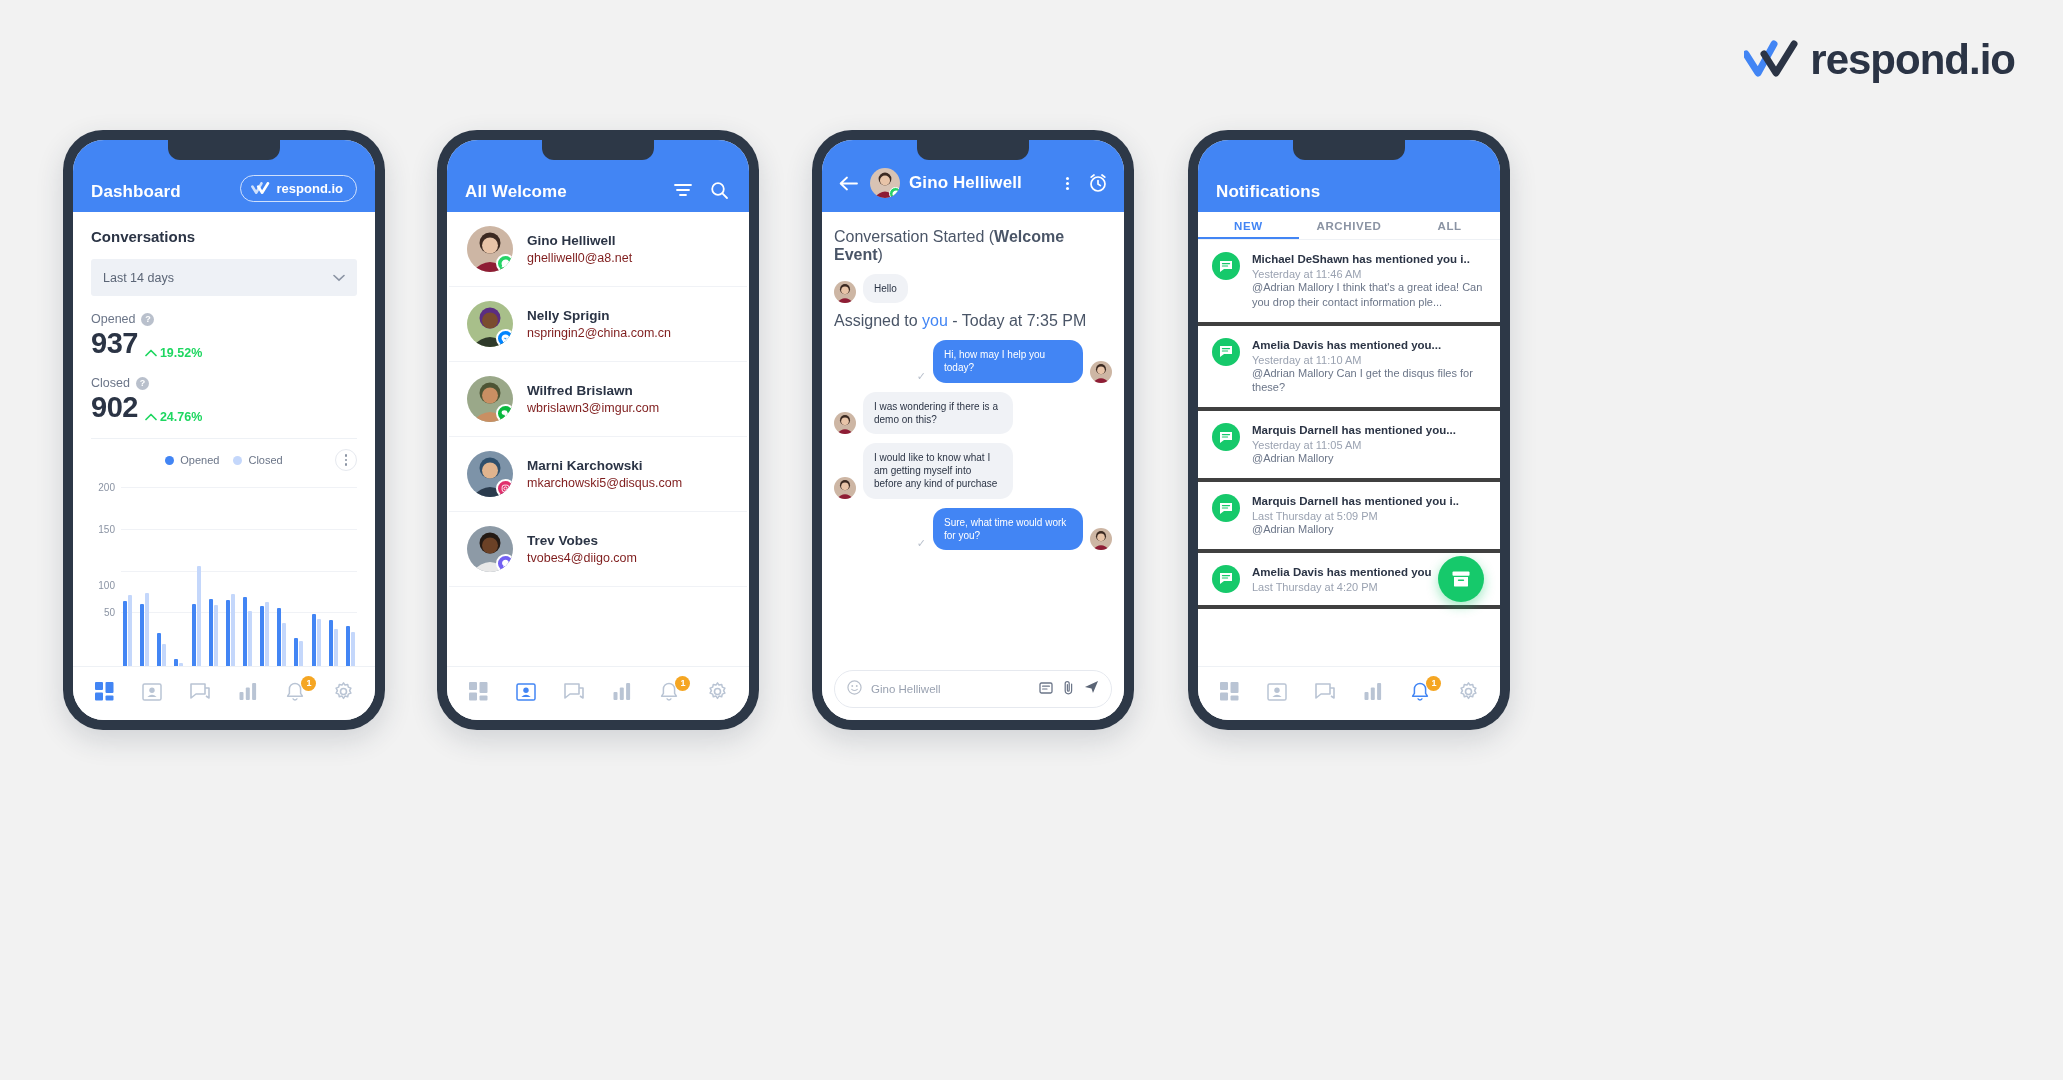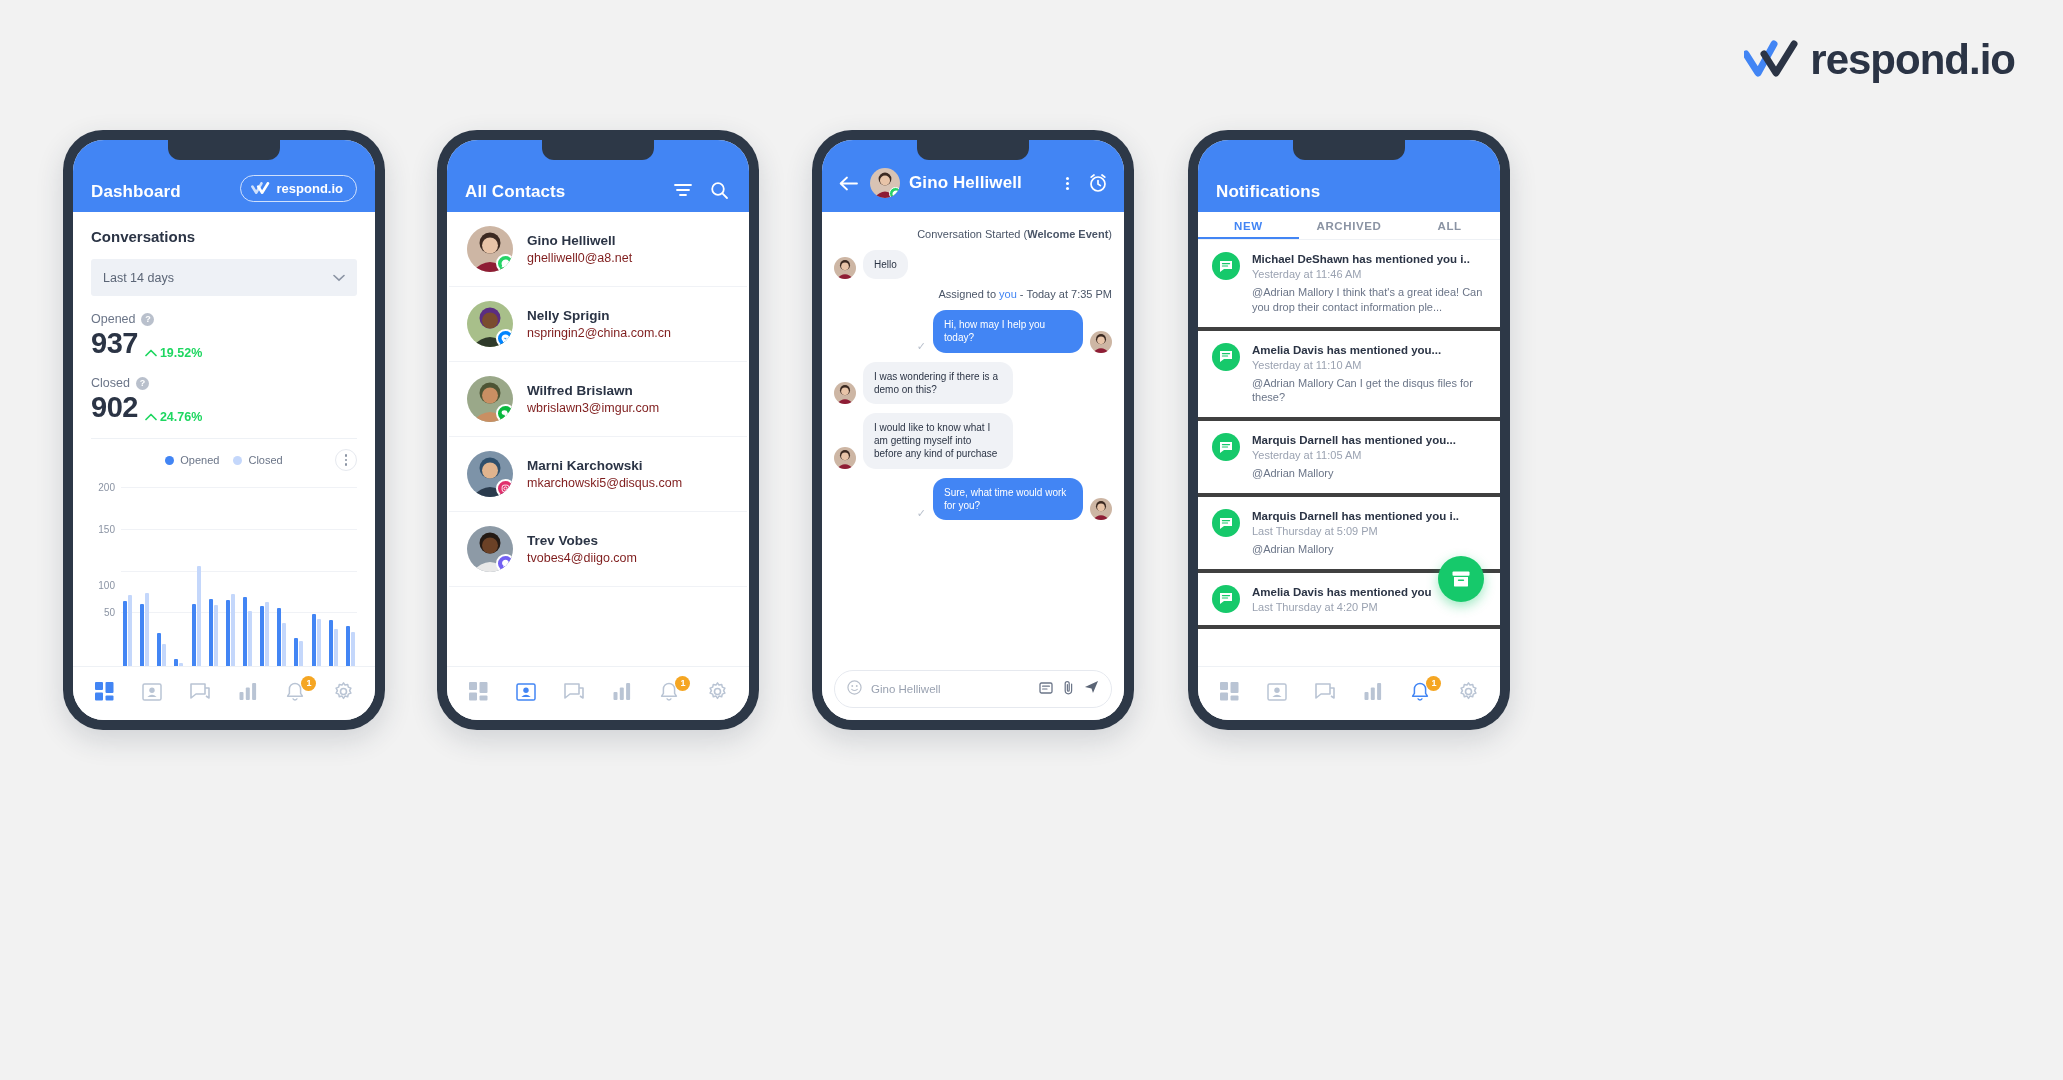--- a/index.html
+++ b/index.html
@@ -142,21 +142,21 @@
   .chan.viber { background: #7360f2; }
   .cname { font-size: 13.5px; font-weight: 700; color: #2b3445; }
   .cmail { font-size: 12.5px; color: #7f1d1d; margin-top: 3px; }
 
   
   .chat-appbar { align-items: center; padding: 14px 14px 0 14px; }
   .chat-avatar { position: relative; width: 30px; height: 30px; border-radius: 50%; overflow: hidden; flex:0 0 30px; }
   .chat-avatar .chan { width: 13px; height: 13px; right: -2px; bottom: -2px; border-width: 1.5px; }
   .chatbody { background: #fff; height: 100%; display: flex; flex-direction: column; }
   .msgs { flex: 1; padding: 12px 12px 0 12px; overflow: hidden; }
-  .sysline { text-align: right; font-size: 11px; color: #4a5567; margin: 4px 0 10px; }
+  .sysline { text-align: left; font-size: 16px; color: #4a5567; margin: 4px 0 10px; }
   .sysline b { font-weight: 700; }
   .sysline .you { color: #4285f4; }
   .msg { display: flex; align-items: flex-end; gap: 7px; margin-bottom: 9px; }
   .msg.out { justify-content: flex-end; }
   .mav { width: 22px; height: 22px; border-radius: 50%; overflow: hidden; flex: 0 0 22px; }
   .bubble { max-width: 150px; padding: 8px 11px; border-radius: 13px; font-size: 10px; line-height: 1.32; }
   .bubble.in { background: #f0f2f6; color: #2b3445; }
   .bubble.out { background: #4285f4; color: #fff; }
   .tick { color: #b9c0cc; font-size: 11px; }
   .composer {
@@ -170,21 +170,21 @@
   .tabs { display: flex; height: 28px; border-bottom: 1px solid #eef1f5; background:#fff; }
   .tab { flex: 1; display: flex; align-items: center; justify-content: center;
          font-size: 11.5px; font-weight: 700; color: #8a93a3; letter-spacing: .6px; position: relative; }
   .tab.active { color: #4285f4; }
   .tab.active::after { content:""; position:absolute; left:0; right:0; bottom:0; height:2.5px; background:#4285f4; }
   .nrow { display: flex; gap: 12px; padding: 12px 14px; border-bottom: 4px solid #404040; }
   .nicon { width: 28px; height: 28px; flex: 0 0 28px; border-radius: 50%; background: #16c96b;
            display: flex; align-items: center; justify-content: center; }
   .ntitle { font-size: 11.5px; font-weight: 700; color: #2b3445; line-height: 1.3; }
   .ntime { font-size: 11px; color: #9aa2b1; margin-top: 1px; }
-  .nbody { font-size: 11px; color: #6b7588; margin-top: 5px; line-height: 1.35; }
+  .nbody { font-size: 11px; color: #6b7588; line-height: 1.35; }
   .fab {
     position: absolute; right: 16px; bottom: 64px;
     width: 46px; height: 46px; border-radius: 50%;
     background: #16c96b; display: flex; align-items: center; justify-content: center;
     box-shadow: 0 4px 12px rgba(22,201,107,.42);
     z-index: 20;
   }
   .nscroll { height: 100%; overflow: hidden; }
 </style>
 </head>
@@ -395,21 +395,21 @@
           </div>
         </div>
     </div>
   </div>
 
   <div class="phone" style="left:437px; top:130px;">
     <div class="phone-inner">
       <div class="notch"></div>
 
       <div class="appbar">
-        <span class="appbar-title">All Contacts</span>
+        <span class="appbar-title">All Welcome</span>
         <span class="spacer"></span>
         <span class="icon-btn">
           <svg width="20" height="16" viewBox="0 0 20 16">
             <path d="M2 3 H18 M4 8 H16 M7 13 H13" stroke="#fff" stroke-width="1.8" stroke-linecap="round"></path>
           </svg>
         </span>
         <span class="icon-btn" style="margin-left:12px">
           <svg width="19" height="19" viewBox="0 0 19 19">
             <circle cx="8" cy="8" r="5.8" stroke="#fff" stroke-width="1.8" fill="none"></circle>
             <path d="M12.4 12.4 L17 17" stroke="#fff" stroke-width="1.8" stroke-linecap="round"></path>

